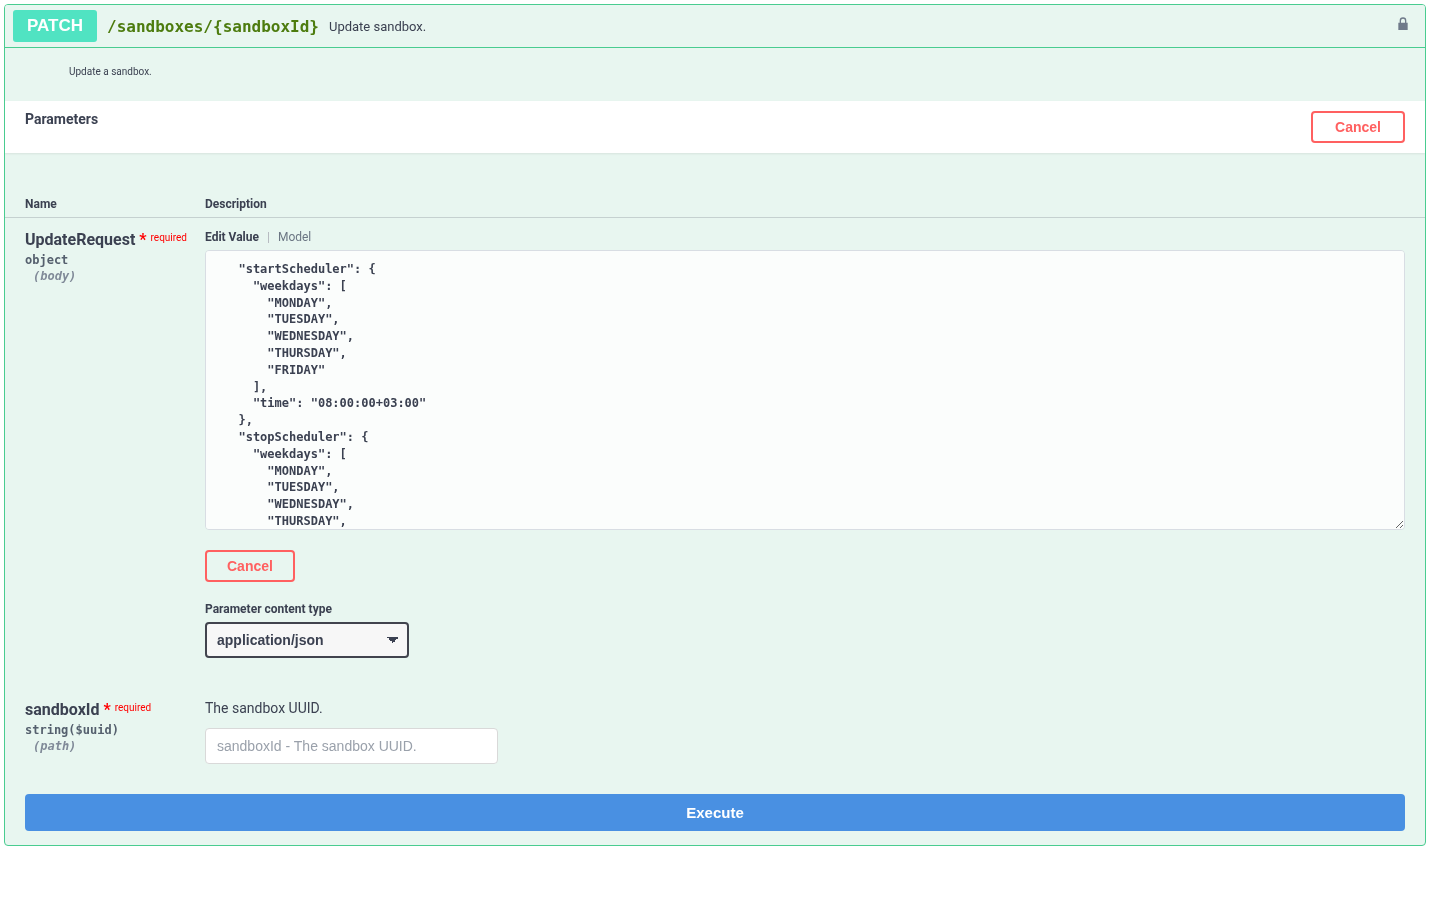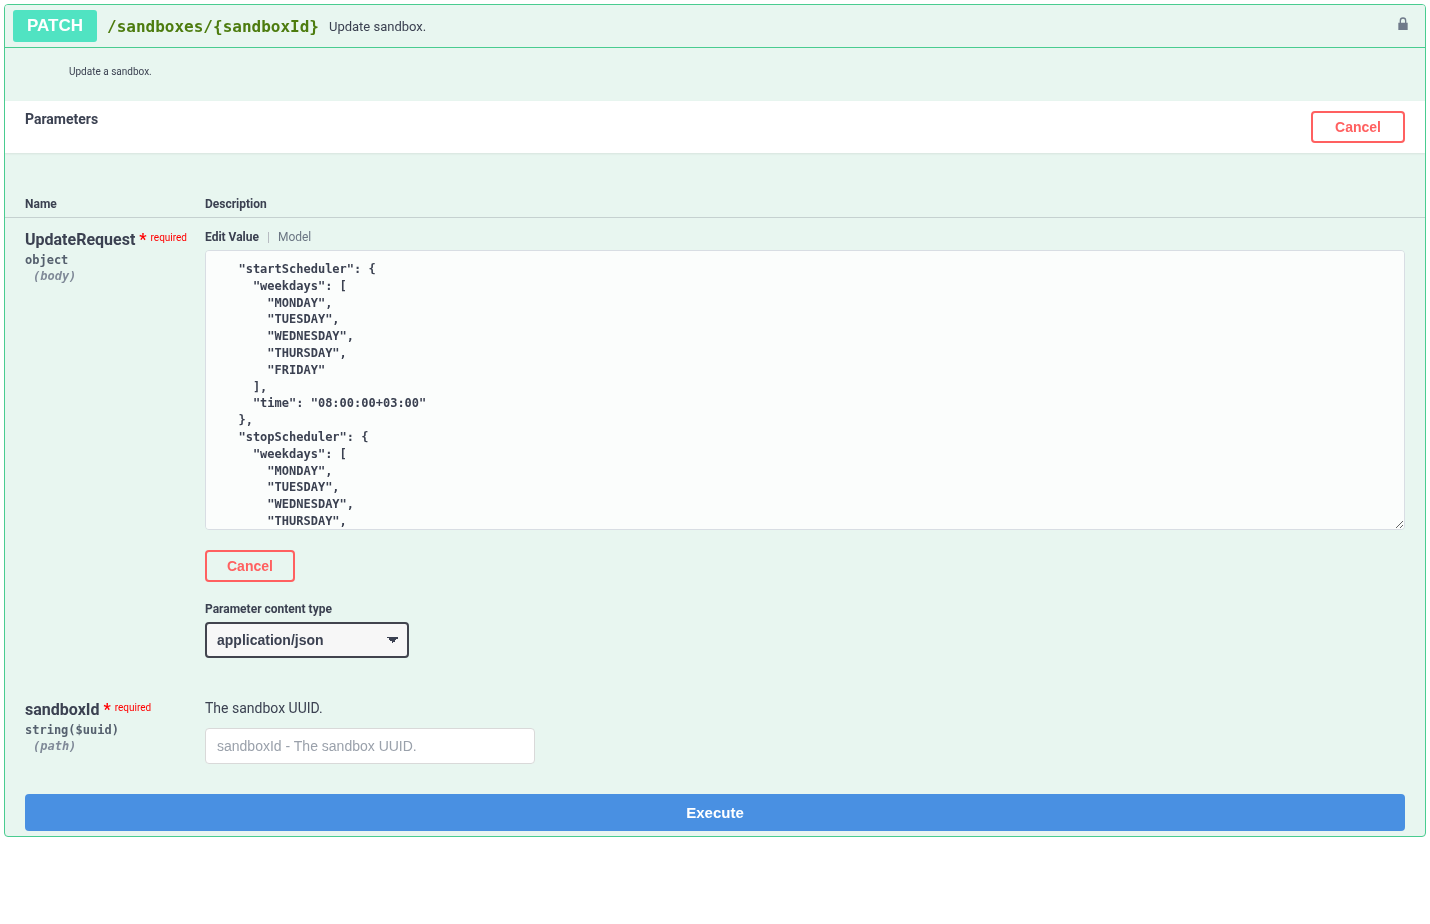--- a/index.html
+++ b/index.html
@@ -64,25 +64,25 @@
   .pct-select {
     width: 204px; padding: 8px 28px 8px 10px; font-size: 14px; font-weight: 700;
     color: #3b4151; border: 2px solid #41444e; border-radius: 4px; background: #f7f7f7;
     appearance: none; -webkit-appearance: none;
     background-image: linear-gradient(45deg, transparent 50%, #3b4151 50%),
                       linear-gradient(135deg, #3b4151 50%, transparent 50%);
     background-position: right 14px center, right 8px center;
     background-size: 6px 6px, 6px 6px; background-repeat: no-repeat;
   }
   .text-input {
-    width: 330px; padding: 9px 11px; font-size: 14px; color: #3b4151;
+    width: 293px; padding: 9px 11px; font-size: 14px; color: #3b4151;
     border: 1px solid #d9d9d9; border-radius: 4px; background: #fff;
   }
   .text-input::placeholder { color: #9aa1ab; }
-  .execute-bar { padding: 0 20px 5px 20px; }
+  .execute-bar { padding: 0 20px 14px 20px; }
   .btn-execute {
     width: 100%; padding: 10px 0; font-size: 15px; font-weight: 700;
     color: #fff; background: #4990e2; border: none; border-radius: 4px; cursor: pointer;
   }
 </style>
 </head>
 <body>
 
 <div class="opblock">
 

